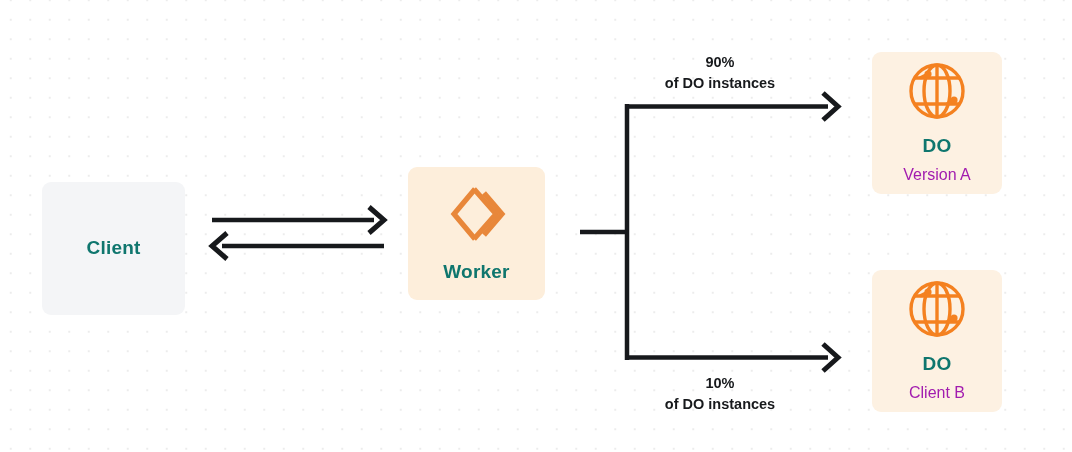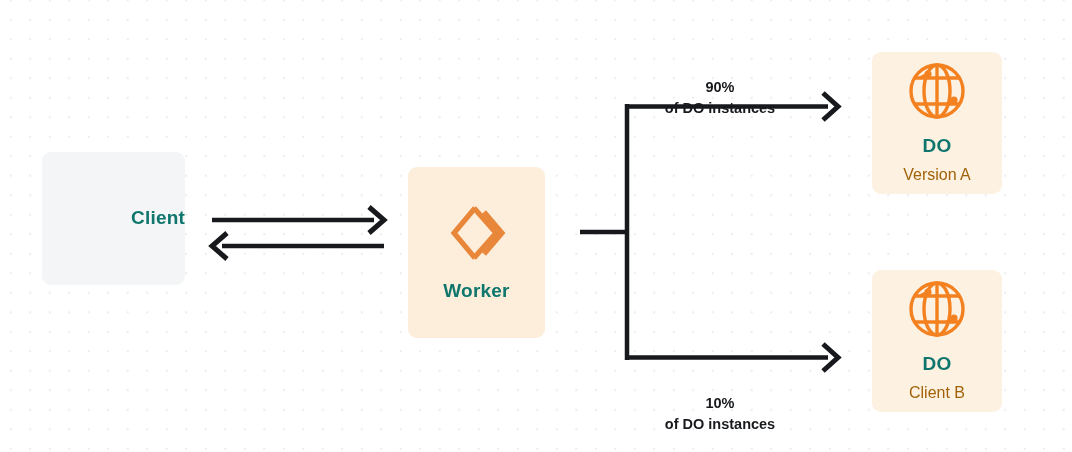--- a/index.html
+++ b/index.html
@@ -22,31 +22,30 @@
     position: absolute;
     display: flex;
     flex-direction: column;
     align-items: center;
     justify-content: center;
     border-radius: 9px;
     box-sizing: border-box;
   }
   .node-client {
     left: 42px;
-    top: 152px;
+    top: 182px;
     width: 143px;
     height: 133px;
     background: #f4f5f7;
-    align-items: flex-end;
   }
   .node-worker {
     left: 408px;
     top: 167px;
     width: 137px;
-    height: 171px;
+    height: 133px;
     background: #fdeedb;
   }
   .node-do-a {
     left: 872px;
     top: 52px;
     width: 130px;
     height: 142px;
     background: #fdf1e2;
   }
   .node-do-b {
@@ -62,21 +61,21 @@
     color: #0f766e;
     letter-spacing: 0.2px;
     line-height: 1.2;
   }
   .node-title-client {
     font-size: 19px;
   }
   .node-sub {
     font-size: 16px;
     font-weight: normal;
-    color: #a16207;
+    color: #a21caf;
     line-height: 1.35;
     margin-top: 6px;
     text-align: right;
   }
   .icon-worker {
     margin-bottom: 12px;
   }
   .icon-do {
     margin-bottom: 10px;
   }
@@ -183,23 +182,23 @@
           <line x1="40" y1="43" x2="47" y2="39"></line>
         </g>
         <circle cx="21" cy="13" r="3.6" fill="#f48120"></circle>
         <circle cx="47" cy="39" r="3.6" fill="#f48120"></circle>
       </svg>
     </span>
     <div class="node-title">DO</div>
     <div class="node-sub">Client B</div>
   </div>
 
-  <div class="edge-label" style="left:604px; top:52px; width:232px;margin-top:25px;">
+  <div class="edge-label" style="left:604px; top:52px; width:232px;">
     <span class="pct">90%</span>
     <span class="desc">of DO instances</span>
   </div>
 
-  <div class="edge-label" style="left:604px; top:373px; width:232px;margin-top:20px;">
+  <div class="edge-label" style="left:604px; top:373px; width:232px;">
     <span class="pct">10%</span>
     <span class="desc">of DO instances</span>
   </div>
 
 </div>
 
 </body></html>

